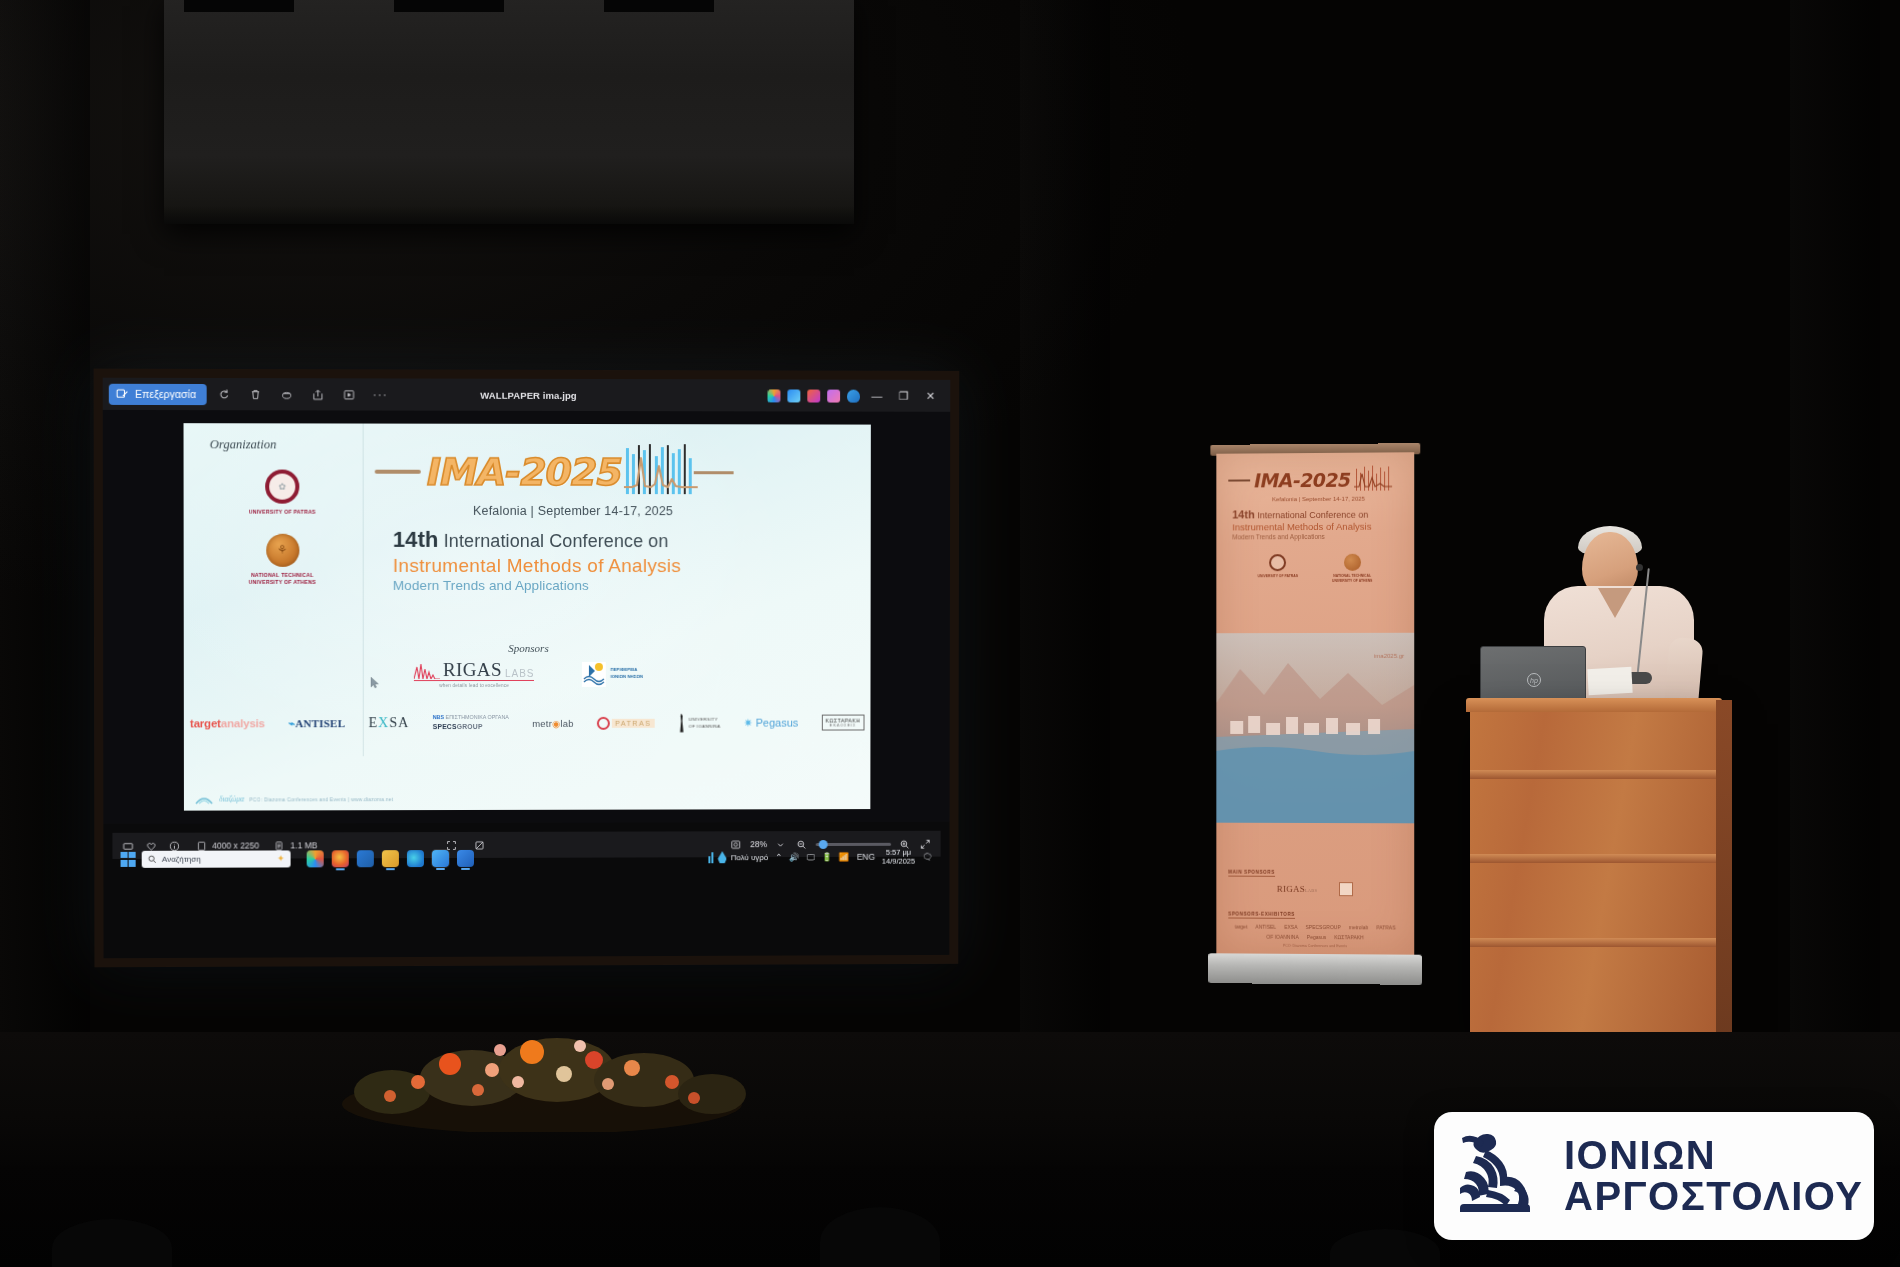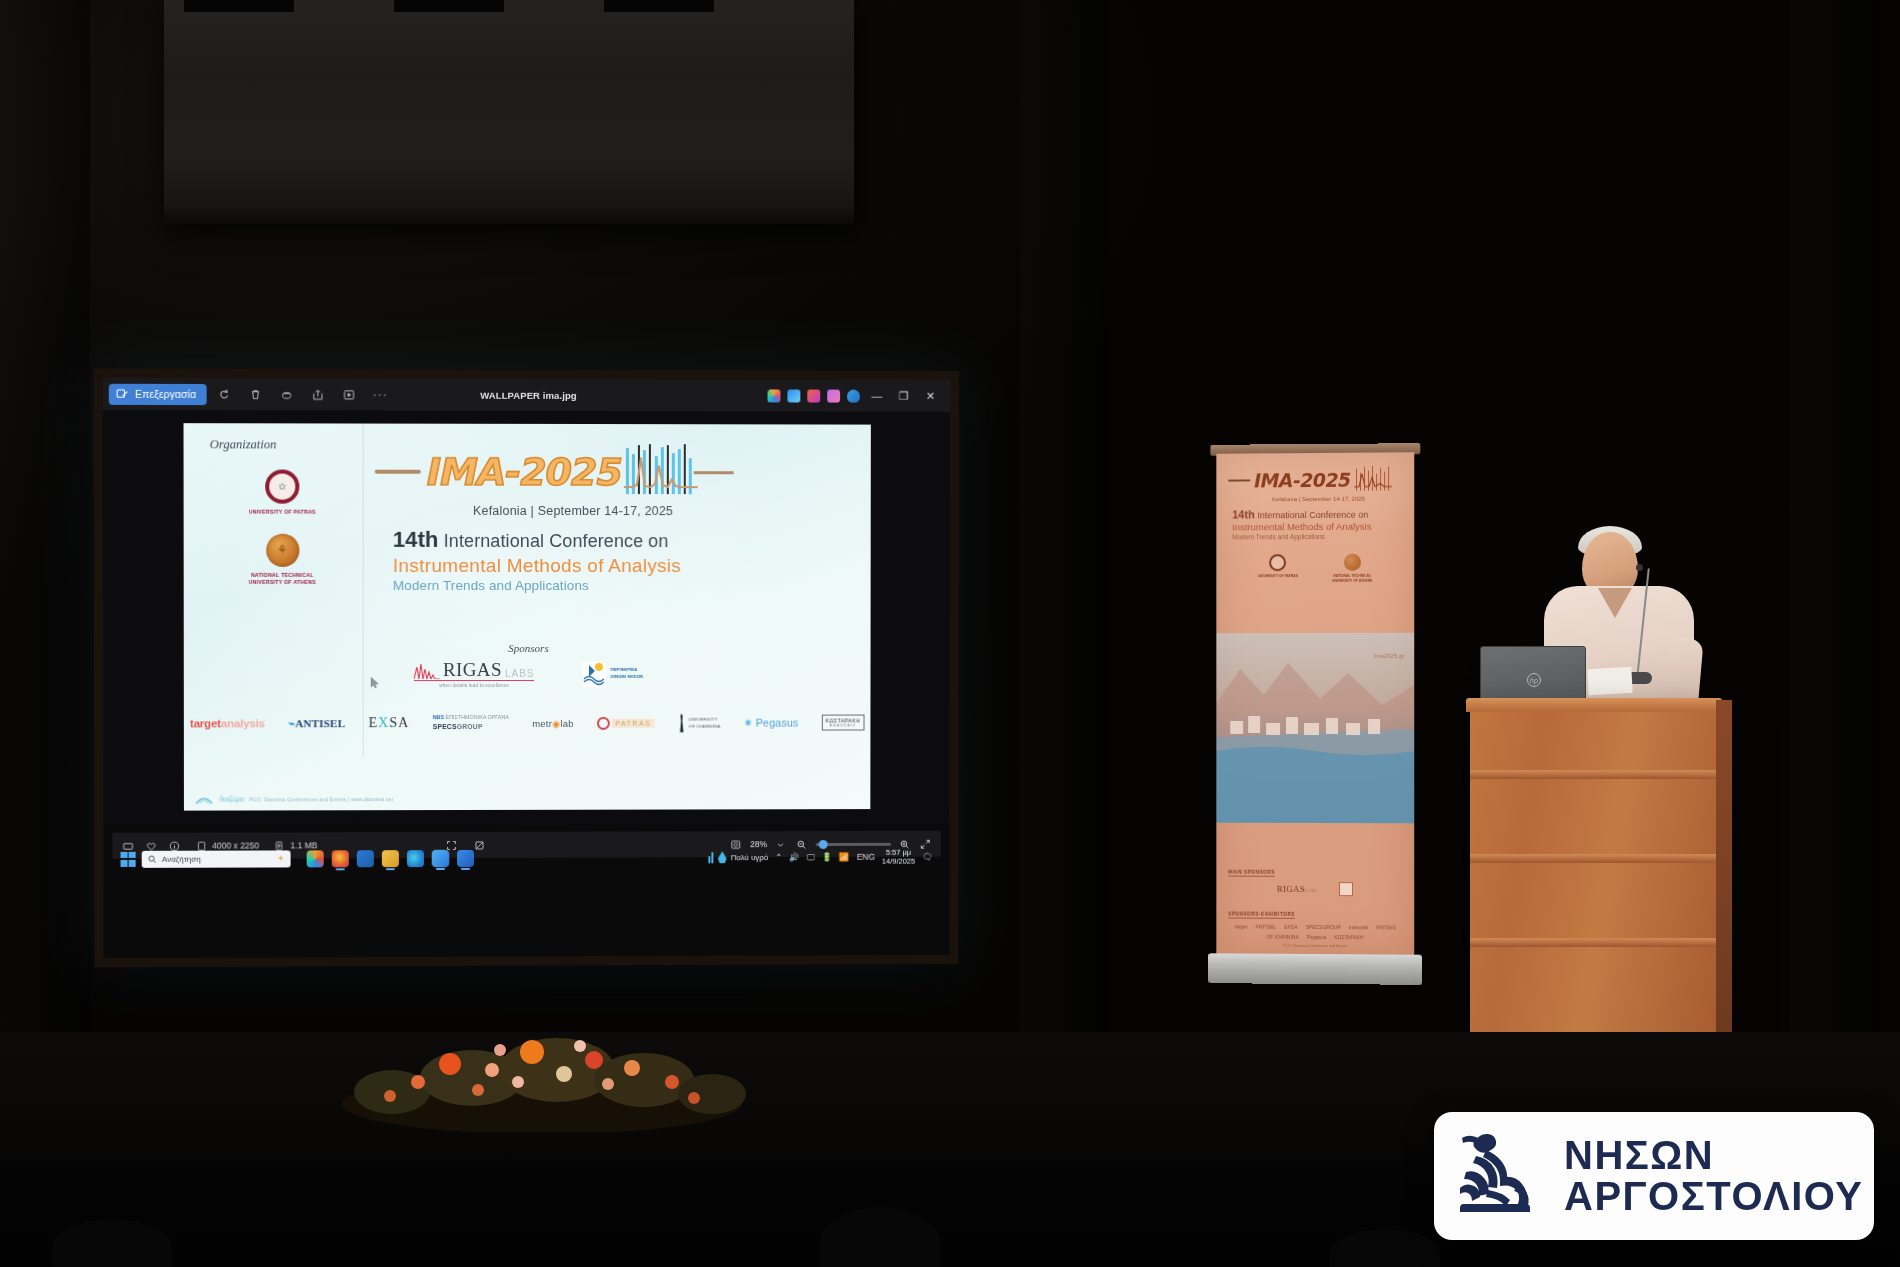--- a/index.html
+++ b/index.html
@@ -887,18 +887,18 @@
         <path d="M24 28 q12 2 18 12 q5 9 3 20 l-9 -1 q2 -9 -2 -15 q-4 -7 -13 -9 z"></path>
         <path d="M14 44 q10 -3 18 6 q6 7 4 16 l-10 2 q2 -7 -2 -12 q-4 -5 -12 -5 z"></path>
         <path d="M8 60 q6 -6 14 -2 q6 3 6 11 l-8 4 q0 -6 -4 -8 q-4 -2 -8 1 z"></path>
         <path d="M12 76 h62 q4 0 4 4 v4 h-70 v-4 q0 -4 4 -4 z"></path>
         <path d="M48 50 q14 -4 22 6 q7 8 4 20 l-8 0 q3 -9 -2 -14 q-5 -6 -16 -4 z"></path>
         <path d="M66 58 q8 2 10 10 q2 7 -2 12 l-6 -2 q3 -4 1 -9 q-2 -5 -7 -6 z"></path>
         <path d="M36 62 q14 2 22 10 l-4 6 q-8 -8 -20 -9 z"></path>
       </g>
     </svg>
     <div class="muni-text">
-      <div class="muni-l1">ΝΗΣΩΝ</div>
+      <div class="muni-l1">ΙΟΝΙΩΝ</div>
       <div class="muni-l2">ΑΡΓΟΣΤΟΛΙΟΥ</div>
     </div>
   </div>
 
 </div>
 
 </body></html>

